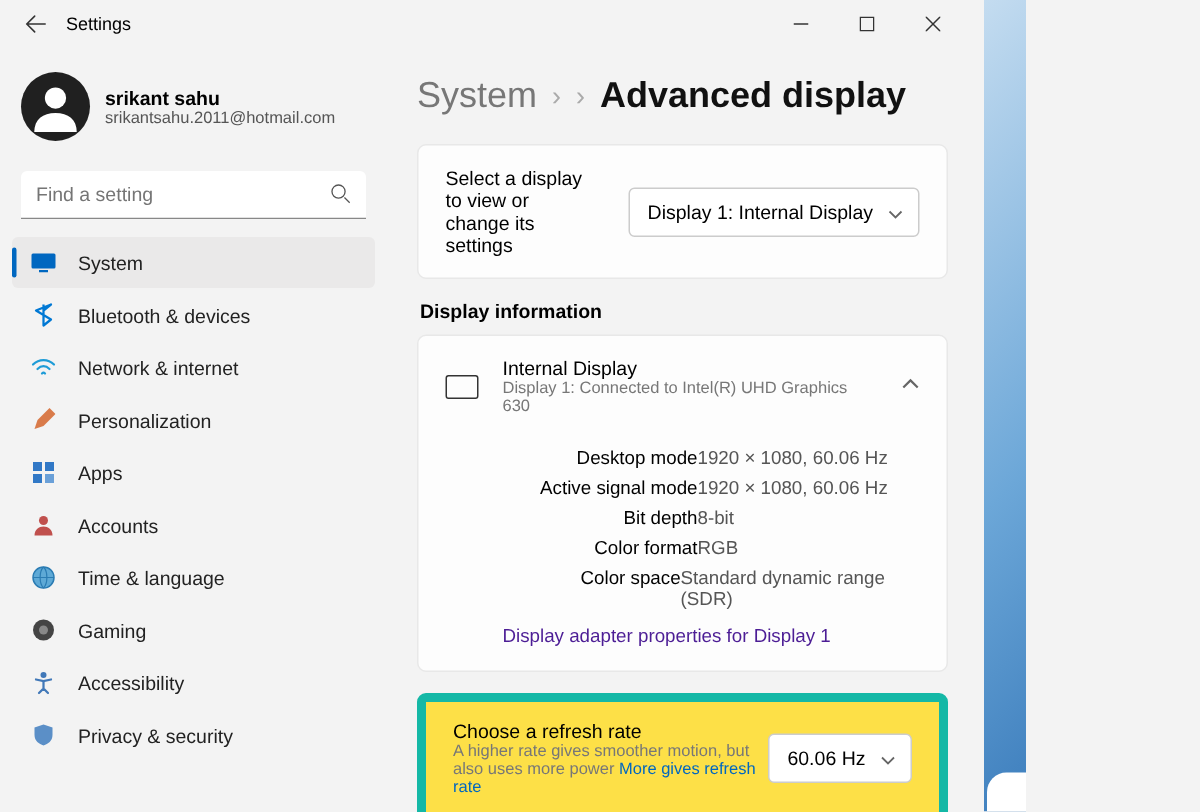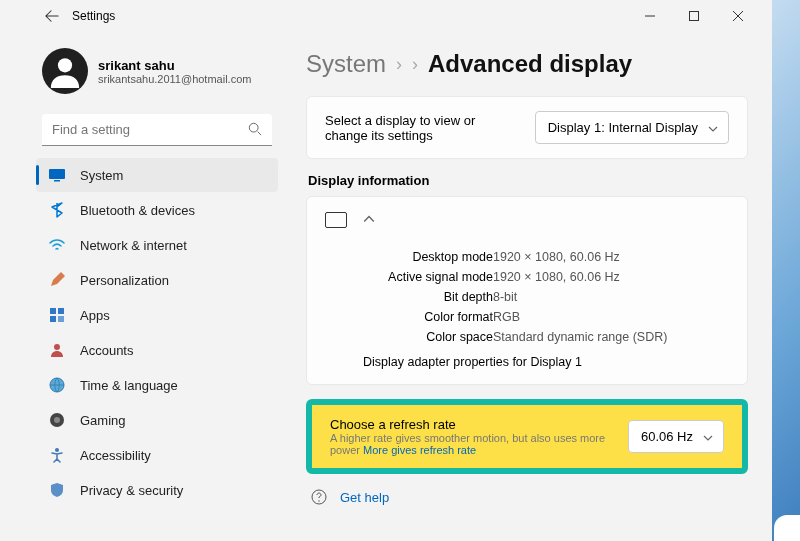--- a/index.html
+++ b/index.html
@@ -1,17 +1,17 @@
 <!DOCTYPE html>
 <html><head>
   <meta charset="utf-8">
   <style>
     * { margin: 0; padding: 0; box-sizing: border-box; font-family: 'Segoe UI', sans-serif; }
     body { width: 800px; height: 541px; background: #f3f3f3; display: flex; overflow: hidden; }
-    .window { width: 772px; height: 541px; background: #f3f3f3; display: flex; flex-direction: column; padding-left: 28px; }
+    .window { width: 656px; height: 541px; background: #f3f3f3; display: flex; flex-direction: column; }
     .titlebar { height: 32px; display: flex; align-items: center; padding: 0 8px; }
     .back-btn { width: 32px; height: 32px; display:flex; align-items:center; justify-content:center; cursor:pointer; border:none; background:none; }
     .title-text { font-size: 12px; padding-left: 4px; }
     .winctrl { margin-left: auto; display: flex; gap: 8px; padding-right: 8px; }
     .winctrl button { width: 36px; height: 28px; border: none; background: none; cursor: pointer; display:flex; align-items:center; justify-content:center; color:#555; }
     .body { flex: 1; display: flex; overflow: hidden; }
     .sidebar { width: 254px; padding: 8px 4px 0 8px; display:flex; flex-direction:column; }
     .profile { display:flex; align-items:center; padding: 8px 10px 16px 6px; gap:10px; }
     .avatar { width: 46px; height: 46px; border-radius: 50%; background:#202020; display:flex; align-items:center; justify-content:center; }
     .avatar svg { width: 34px; height: 34px; }
@@ -40,21 +40,21 @@
     .info-header { display:flex; align-items:center; padding: 14px 18px; cursor:pointer; gap: 16px; }
     .disp-icon { width:22px; height:16px; border:1.5px solid #333; border-radius:2px; }
     .info-header .ht { flex:1; }
     .info-title { font-size:13px; }
     .info-sub { font-size:11px; color:#777; }
     .expand-chev { color:#666; }
     .info-body { padding: 4px 18px 14px 56px; }
     .info-row { display:flex; font-size:12.5px; padding: 3px 0; }
     .info-row .k { width: 130px; text-align: right; }
     .info-row .v { color:#555; }
-    .link { color:#000000; font-size:12.5px; cursor:pointer; padding-top:8px; display:inline-block; }
+    .link { color:#4c1d95; font-size:12.5px; cursor:pointer; padding-top:8px; display:inline-block; }
     .refresh-card { background:#fde047; border:6px solid #14b8a6; border-radius:6px; padding:12px 18px; display:flex; align-items:center; }
     .refresh-left { flex:1; }
     .refresh-title { font-size:13px; }
     .refresh-sub { font-size:11px; color:#777; }
     .refresh-sub .link2 { color:#0067c0; cursor:pointer; }
     .gethelp { display:flex; align-items:center; gap:12px; padding: 14px 4px; }
     .gethelp .hicon { width:18px; height:18px; display:flex; align-items:center; justify-content:center; color:#555;}
     .gethelp .htext { color:#0067c0; font-size:13px; cursor:pointer; }
     .bgstrip { width: 28px; background: linear-gradient(135deg,#c4dcf0 0%, #6ca7d8 60%, #3d7ebd 100%); position:relative; }
     .bgstrip::after { content:''; position:absolute; right:0; bottom:0; width:26px; height:26px; background:#fff; border-radius:13px 0 0 0; }
@@ -218,20 +218,24 @@
                 <path d="M1 3l4 4 4-4" stroke="#666" fill="none" stroke-width="1.2"></path>
               </svg></span>
         </div>
       </div>
 
       <div class="section-label">Display information</div>
 
       <div class="info-card">
         <div class="info-header">
           <div class="disp-icon"></div>
+          <div class="ht">
+            <div class="info-title">Internal Display</div>
+            <div class="info-sub">Display 1: Connected to Intel(R) UHD Graphics 630</div>
+          </div>
           <span class="expand-chev"><svg width="12" height="12" viewBox="0 0 10 10">
                 <path d="M1 7l4-4 4 4" stroke="#666" fill="none" stroke-width="1.2"></path>
               </svg></span>
         </div>
         <div class="info-body">
           <div class="info-row">
               <div class="k">Desktop mode</div>
               <div class="v">1920 × 1080, 60.06 Hz</div>
             </div>
           <div class="info-row">

